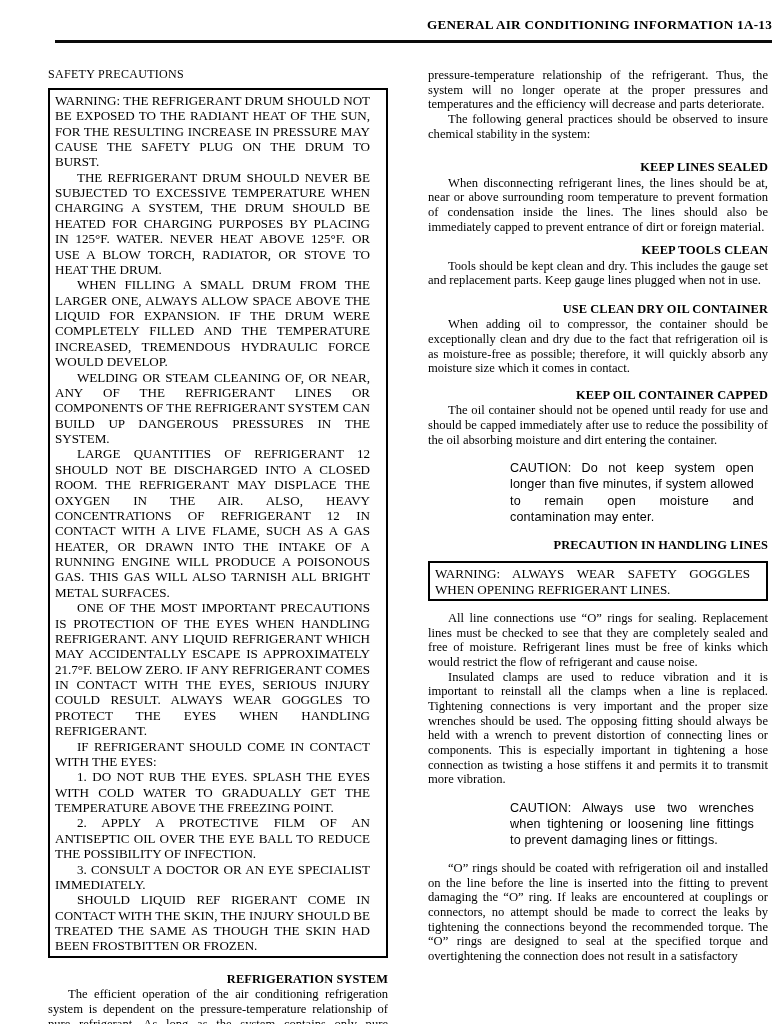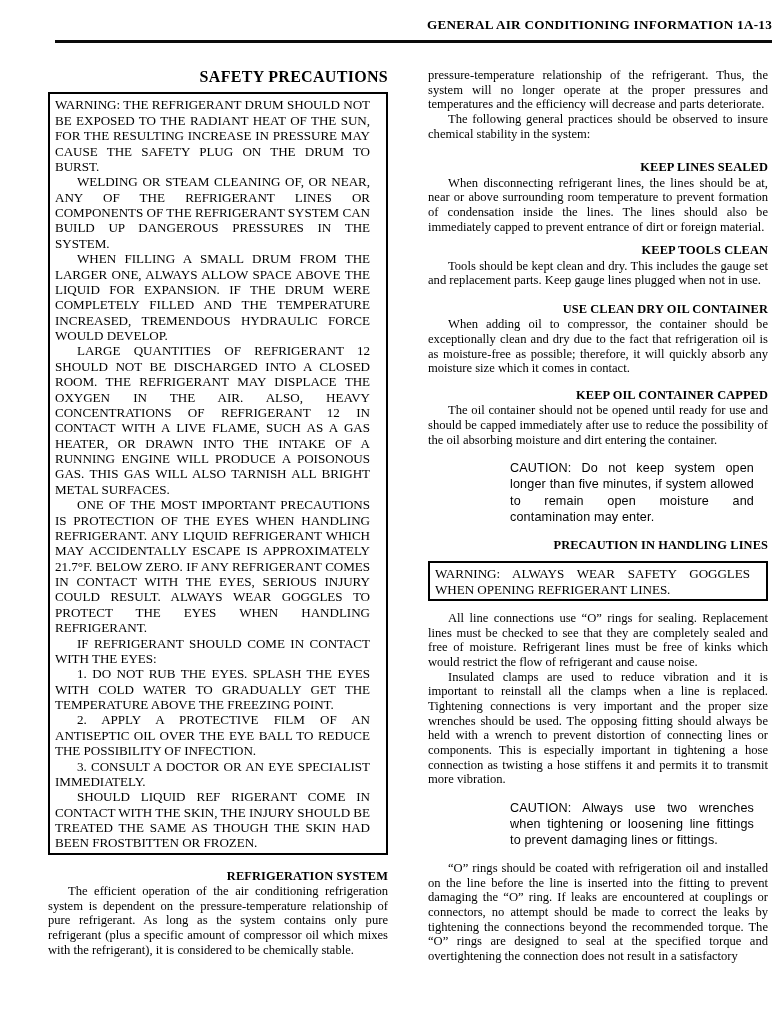--- a/index.html
+++ b/index.html
@@ -50,23 +50,23 @@
   .col {
     position: absolute;
     top: 68px;
     width: 340px;
   }
   .col-left  { left: 48px; }
   .col-right { left: 428px; }
 
   
   .center-head {
-    text-align: right;
-    font-weight: bold;
-    font-size: 16px;
+    text-align: left;
+    font-weight: normal;
+    font-size: 12px;
     letter-spacing: 0.3px;
     margin: 0 0 6px 0;
     line-height: 1.15;
   }
   .sec-head {
     font-weight: bold;
     font-size: 12.4px;
     letter-spacing: 0.1px;
     margin: 9px 0 1px 0;
     line-height: 1.16;
@@ -127,22 +127,23 @@
 
   <div class="running-head">GENERAL AIR CONDITIONING INFORMATION 1A-13</div>
   <div class="head-rule"></div>
 
   <div class="col col-left">
 
     <div class="center-head">SAFETY PRECAUTIONS</div>
 
     <div class="warn-box">
       <p class="first">WARNING: THE REFRIGERANT DRUM SHOULD NOT BE EXPOSED TO THE RADIANT HEAT OF THE SUN, FOR THE RESULTING INCREASE IN PRESSURE MAY CAUSE THE SAFETY PLUG ON THE DRUM TO BURST.</p>
+      <p>THE REFRIGERANT DRUM SHOULD NEVER BE SUBJECTED TO EXCESSIVE TEMPERATURE WHEN CHARGING A SYSTEM, THE DRUM SHOULD BE HEATED FOR CHARGING PURPOSES BY PLACING IN 125°F. WATER. NEVER HEAT ABOVE 125°F. OR USE A BLOW TORCH, RADIATOR, OR STOVE TO HEAT THE DRUM.</p>
+      <p>WHEN FILLING A SMALL DRUM FROM THE LARGER ONE, ALWAYS ALLOW SPACE ABOVE THE LIQUID FOR EXPANSION. IF THE DRUM WERE COMPLETELY FILLED AND THE TEMPERATURE INCREASED, TREMENDOUS HYDRAULIC FORCE WOULD DEVELOP.</p>
       <p>WELDING OR STEAM CLEANING OF, OR NEAR, ANY OF THE REFRIGERANT LINES OR COMPONENTS OF THE REFRIGERANT SYSTEM CAN BUILD UP DANGEROUS PRESSURES IN THE SYSTEM.</p>
-      <p>WHEN FILLING A SMALL DRUM FROM THE LARGER ONE, ALWAYS ALLOW SPACE ABOVE THE LIQUID FOR EXPANSION. IF THE DRUM WERE COMPLETELY FILLED AND THE TEMPERATURE INCREASED, TREMENDOUS HYDRAULIC FORCE WOULD DEVELOP.</p>
       <p>LARGE QUANTITIES OF REFRIGERANT 12 SHOULD NOT BE DISCHARGED INTO A CLOSED ROOM. THE REFRIGERANT MAY DISPLACE THE OXYGEN IN THE AIR. ALSO, HEAVY CONCENTRATIONS OF REFRIGERANT 12 IN CONTACT WITH A LIVE FLAME, SUCH AS A GAS HEATER, OR DRAWN INTO THE INTAKE OF A RUNNING ENGINE WILL PRODUCE A POISONOUS GAS. THIS GAS WILL ALSO TARNISH ALL BRIGHT METAL SURFACES.</p>
       <p>ONE OF THE MOST IMPORTANT PRECAUTIONS IS PROTECTION OF THE EYES WHEN HANDLING REFRIGERANT. ANY LIQUID REFRIGERANT WHICH MAY ACCIDENTALLY ESCAPE IS APPROXIMATELY 21.7°F. BELOW ZERO. IF ANY REFRIGERANT COMES IN CONTACT WITH THE EYES, SERIOUS INJURY COULD RESULT. ALWAYS WEAR GOGGLES TO PROTECT THE EYES WHEN HANDLING REFRIGERANT.</p>
       <p>IF REFRIGERANT SHOULD COME IN CONTACT WITH THE EYES:</p>
       <p>1. DO NOT RUB THE EYES. SPLASH THE EYES WITH COLD WATER TO GRADUALLY GET THE TEMPERATURE ABOVE THE FREEZING POINT.</p>
       <p>2. APPLY A PROTECTIVE FILM OF AN ANTISEPTIC OIL OVER THE EYE BALL TO REDUCE THE POSSIBILITY OF INFECTION.</p>
       <p>3. CONSULT A DOCTOR OR AN EYE SPECIALIST IMMEDIATELY.</p>
       <p>SHOULD LIQUID REF RIGERANT COME IN CONTACT WITH THE SKIN, THE INJURY SHOULD BE TREATED THE SAME AS THOUGH THE SKIN HAD BEEN FROSTBITTEN OR FROZEN.</p>
     </div>
 
     <div class="sp14"></div>

